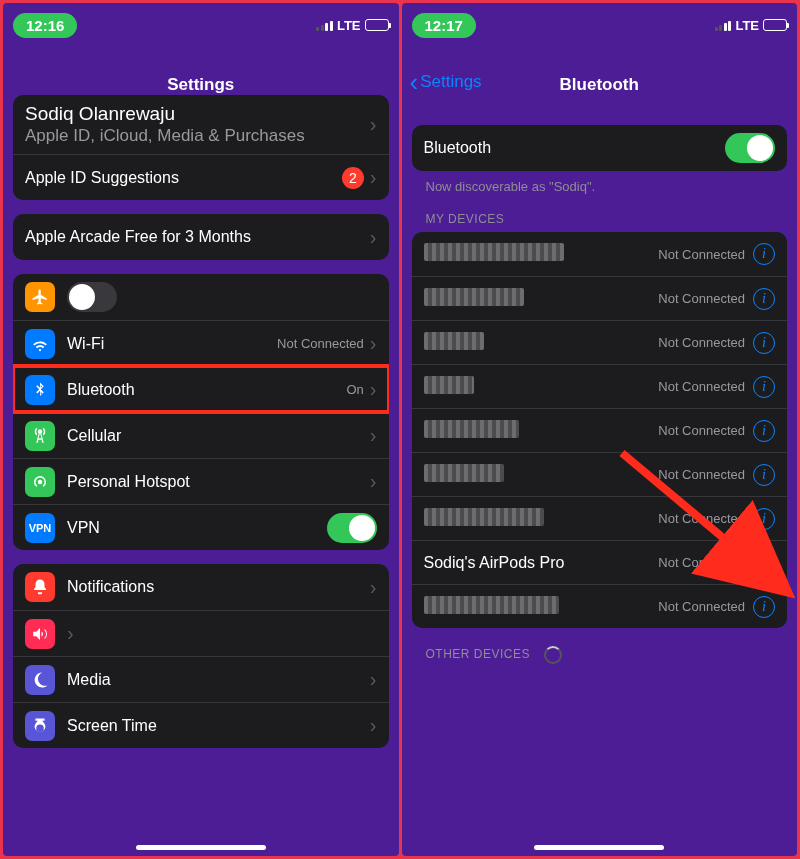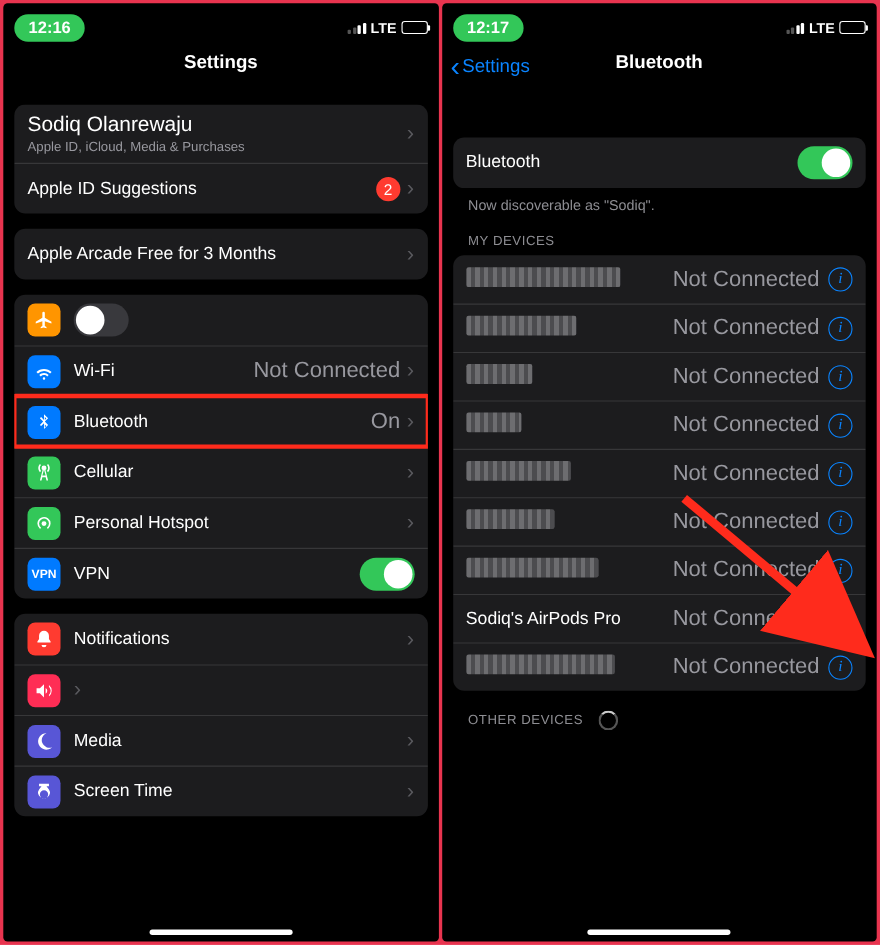--- a/index.html
+++ b/index.html
@@ -1,56 +1,56 @@
 <!DOCTYPE html>
 <html><head>
 <meta charset="utf-8">
 <style>
   * { box-sizing: border-box; margin: 0; padding: 0; font-family: -apple-system, "Helvetica Neue", Arial, sans-serif; }
   body { background: #fff; width: 800px; height: 859px; overflow: hidden; }
   .canvas { display: flex; width: 800px; height: 859px; background: #e8344f; padding: 3px; gap: 3px; }
-  .phone { flex: 1; height: 100%; background: #000000; border-radius: 4px; position: relative; overflow: hidden; display: flex; flex-direction: column; color: #fff; }
+  .phone { flex: 1; height: 100%; background: #4c1d95; border-radius: 4px; position: relative; overflow: hidden; display: flex; flex-direction: column; color: #fff; }
 
   
   .status { height: 44px; display: flex; align-items: center; justify-content: space-between; padding: 0 10px; }
   .time-pill { background: #33c759; color: #fff; border-radius: 14px; padding: 4px 13px; font-size: 15px; font-weight: 600; min-width:56px; text-align:center;}
   .status-right { display: flex; align-items: center; gap: 4px; font-size: 13px; font-weight: 600; }
   .bars { display: inline-flex; align-items: flex-end; gap: 1.5px; height: 11px; }
   .bars span { width: 3px; background: #fff; border-radius: 1px; }
   .bars span:nth-child(1){height:4px;background:#555}
   .bars span:nth-child(2){height:6px;background:#555}
   .bars span:nth-child(3){height:8px;}
   .bars span:nth-child(4){height:10px;}
   .battery { width: 24px; height: 12px; border: 1px solid #fff; border-radius: 3px; position: relative; }
   .battery::after { content:""; position:absolute; right:-3px; top:3px; width:2px; height:5px; background:#fff; border-radius:0 1px 1px 0;}
   .battery-fill { background:#fff; height:100%; width:80%; border-radius:1px 0 0 1px;}
 
   
-  .nav { height: 48px; display:flex; align-items:flex-start; justify-content:center; position:relative; }
+  .nav { height: 48px; display:flex; align-items:flex-end; justify-content:center; position:relative; }
   .nav-title { font-size: 17px; font-weight: 600; }
   .nav-back { position:absolute; left:8px; display:flex; align-items:center; color:#0a84ff; font-size:17px; gap:2px;}
   .nav-back .chev { font-size:26px; line-height:1; font-weight:400;}
 
   .scroll { flex:1; overflow:hidden; padding: 0 10px 10px; }
 
   .group { background:#1c1c1e; border-radius:10px; margin-top:14px; overflow:hidden; }
   .group.first { margin-top:0; }
   .row { display:flex; align-items:center; min-height:46px; padding: 0 12px; border-top:0.5px solid rgba(255,255,255,0.12); position:relative;}
   .row:first-child { border-top:none; }
   .row .label { flex:1; font-size:16px;}
-  .row .value { color:#98989f; font-size:20px; margin-right:6px;}
+  .row .value { color:#98989f; font-size:13px; margin-right:6px;}
   .chev-r { color:#5a5a5f; font-size:20px; }
   .icon-sq { width:30px; height:30px; border-radius:7px; display:flex; align-items:center; justify-content:center; margin-right:12px; flex-shrink:0;}
   .icon-sq svg { width:18px; height:18px; fill:#fff;}
 
   .avatar { width:58px; height:58px; border-radius:50%; background:#98989a; color:#fff; display:flex; align-items:center; justify-content:center; font-size:22px; font-weight:500; margin-right:14px; flex-shrink:0;}
   .profile-row { padding-top:8px; padding-bottom:8px;}
   .profile-main { display:flex; flex-direction:column; flex:1;}
   .profile-name { font-size:19px; color:#fff;}
-  .profile-sub { font-size:12px; color:#98989f; margin-top:1px;}
+  .profile-sub { font-size:17px; color:#98989f; margin-top:1px;}
 
   .badge-red { background:#ff3b30; color:#fff; border-radius:50%; width:22px; height:22px; display:flex; align-items:center; justify-content:center; font-size:14px; margin-right:6px;}
 
   .toggle { width:50px; height:30px; border-radius:15px; background:#39393d; position:relative; flex-shrink:0;}
   .toggle.on { background:#33c759;}
   .knob { width:26px; height:26px; border-radius:50%; background:#fff; position:absolute; top:2px; left:2px; transition:left .2s;}
   .toggle.on .knob { left:22px; }
 
   .hl { position:absolute; border:4px solid #ff2b1c; border-radius:3px; pointer-events:none;}
 

